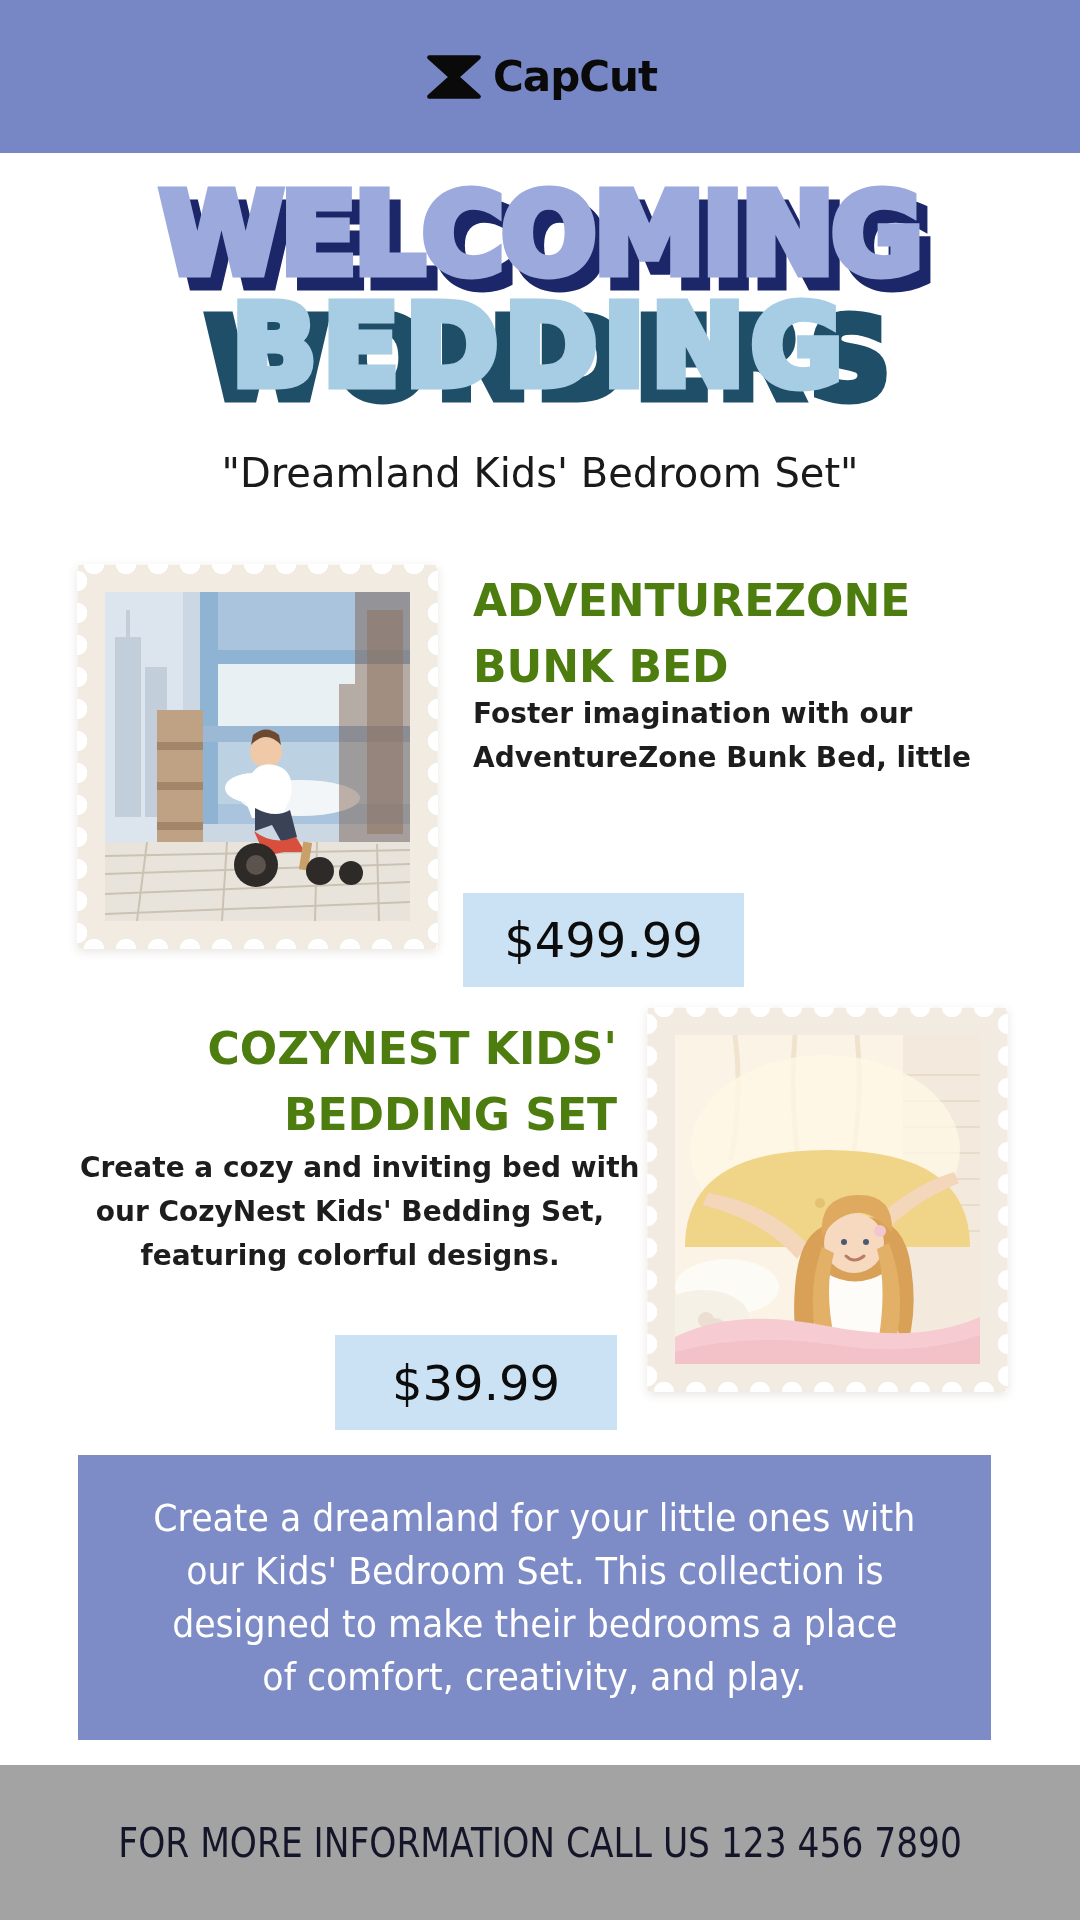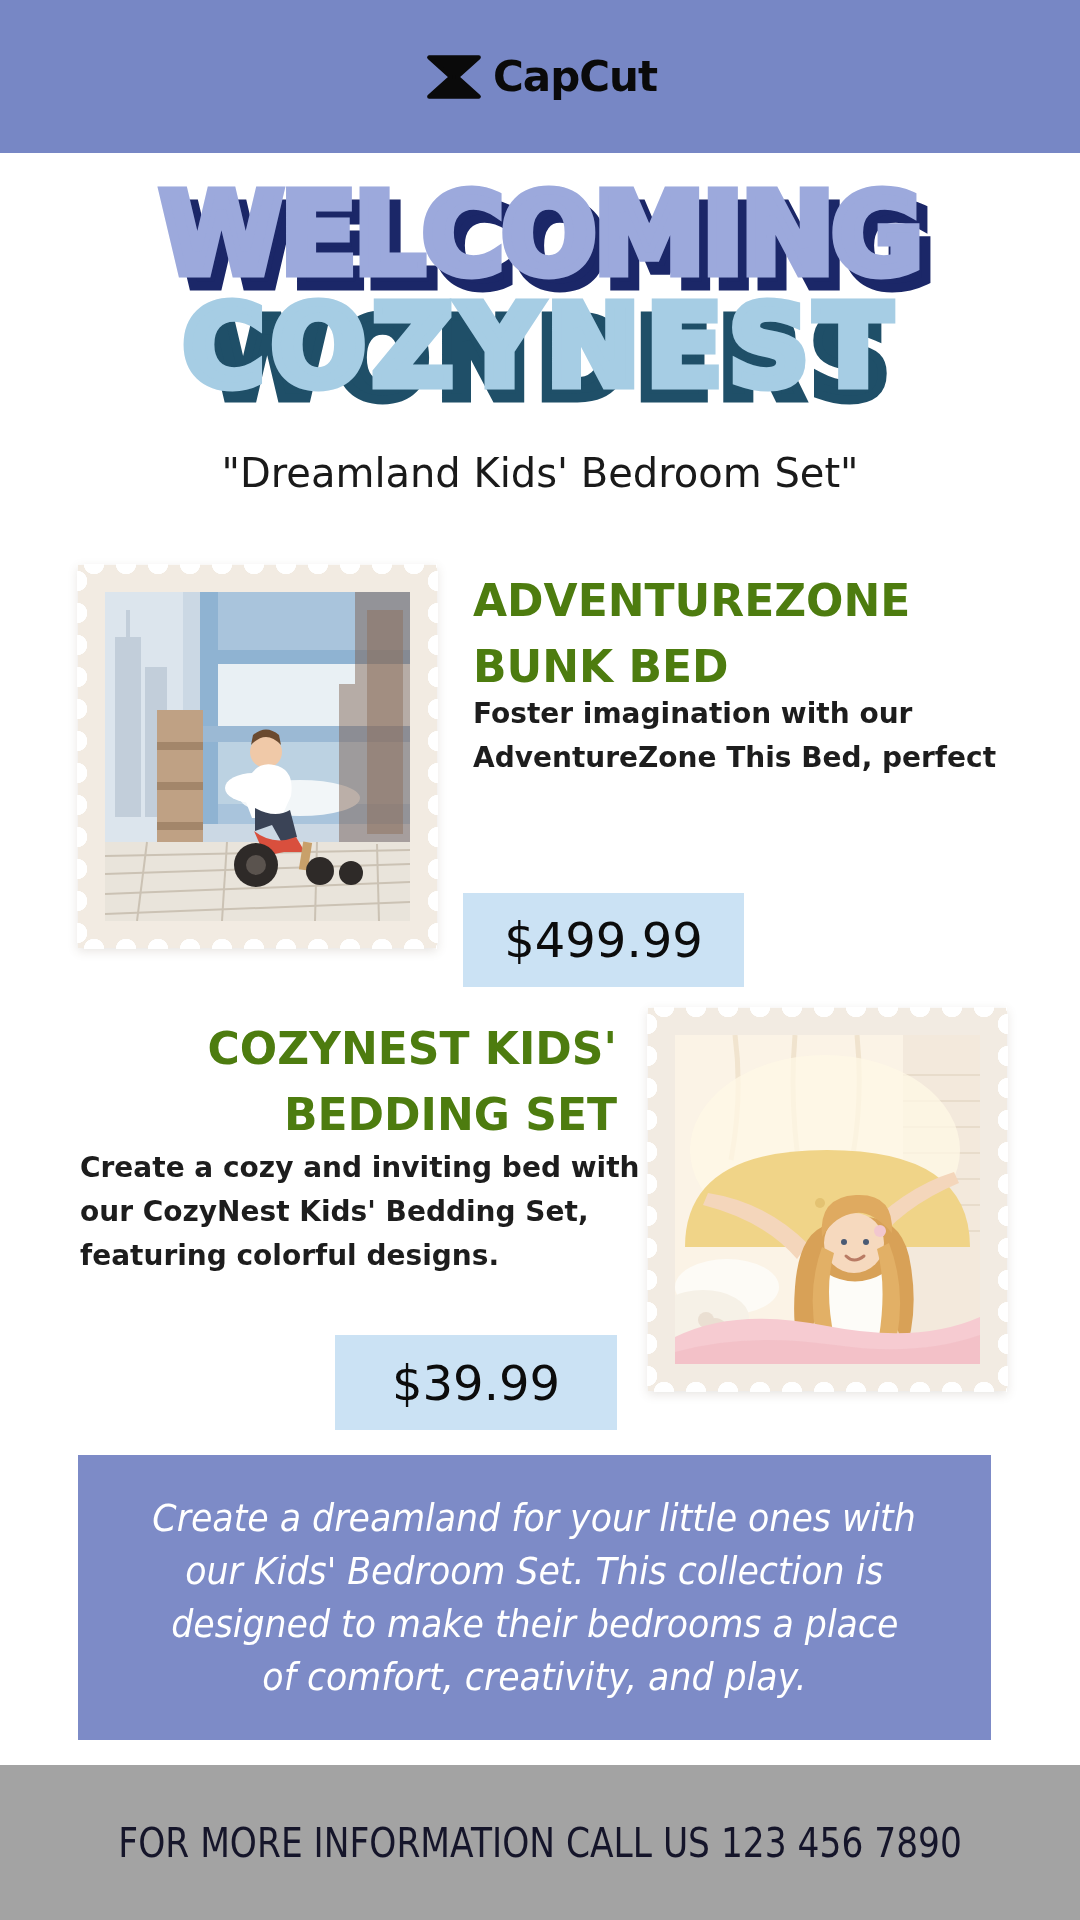--- a/index.html
+++ b/index.html
@@ -62,31 +62,31 @@
     background-size:12px 32px;background-repeat:repeat-y;}
   .photo{position:absolute;left:27px;top:27px;width:305px;height:329px;display:block;}
   
   .p-title{position:absolute;font-weight:bold;color:#4d7c0f;font-size:44px;}
   .p-title div{line-height:66px;white-space:nowrap;}
   .p1-title{left:473px;top:568px;text-align:left;}
   .p2-title{left:80px;top:1016px;width:537px;text-align:right;}
   .p-desc{position:absolute;color:#1d1d1d;font-size:28px;font-weight:bold;}
   .p-desc div{line-height:44px;white-space:nowrap;}
   .p1-desc{left:473px;top:692px;text-align:left;}
-  .p2-desc{left:80px;top:1146px;width:540px;text-align:left;}
+  .p2-desc{left:80px;top:1146px;width:540px;text-align:center;}
   .price-box{
     position:absolute;background:#CBE2F4;display:flex;align-items:center;justify-content:center;
     font-size:48px;color:#0c0c0c;font-weight:500;margin-top:40px;
   }
   .p1-price{left:463px;top:853px;width:281px;height:94px;}
   .p2-price{left:335px;top:1295px;width:282px;height:95px;}
   
   .info-box{
     position:absolute;left:78px;top:1455px;width:913px;height:285px;background:#7D8BC7;
-    display:flex;flex-direction:column;align-items:center;justify-content:center;font-style:italic;
+    display:flex;flex-direction:column;align-items:center;justify-content:center;
   }
   .info-line{
     color:#ffffff;font-size:37px;line-height:53px;white-space:nowrap;
     transform:scaleX(0.94);
   }
   
   .footer-banner{
     position:absolute;left:0;top:1765px;width:1080px;height:155px;background:#a3a3a3;
     display:flex;align-items:center;justify-content:center;
   }
@@ -103,21 +103,21 @@
   <header class="top-banner">
     <div class="logo">
       <svg class="logo-icon" viewBox="0 0 60 48" aria-hidden="true">
         <path d="M6 5 H54 L33 24 L54 43 H6 L27 24 Z" fill="#0a0a0a" stroke="#0a0a0a" stroke-width="4" stroke-linejoin="round"></path>
       </svg>
       <span class="logo-text">CapCut</span>
     </div>
   </header>
 
   <h1 class="bubble bubble-1" data-text="WELCOMING">WELCOMING</h1>
-  <h1 class="bubble bubble-2" data-text="WONDERS">COZYNEST</h1>
+  <h1 class="bubble bubble-2" data-text="WONDERS">BEDDING</h1>
   <p class="subtitle">"Dreamland Kids' Bedroom Set"</p>
 
   <div class="stamp stamp-1">
     <svg class="photo" viewBox="0 0 305 329" aria-hidden="true">
       <rect width="305" height="329" fill="#CBD8E4"></rect>
       <rect width="78" height="329" fill="#DCE5ED"></rect>
       <g fill="#BCC9D6" opacity="0.8">
         <rect x="10" y="45" width="26" height="180"></rect>
         <rect x="40" y="75" width="22" height="150"></rect>
         <rect x="21" y="18" width="4" height="40"></rect>
@@ -171,21 +171,21 @@
     <div class="hole hole-l"></div>
     <div class="hole hole-r"></div>
   </div>
 
   <div class="p-title p1-title">
     <div>ADVENTUREZONE</div>
     <div>BUNK BED</div>
   </div>
   <div class="p-desc p1-desc">
     <div>Foster imagination with our</div>
-    <div>AdventureZone This Bed, perfect</div>
+    <div>AdventureZone Bunk Bed, little</div>
   </div>
   <div class="price-box p1-price">
     <span>$499.99</span>
   </div>
 
   <div class="p-title p2-title">
     <div>COZYNEST KIDS'</div>
     <div>BEDDING SET</div>
   </div>
   <div class="p-desc p2-desc">

